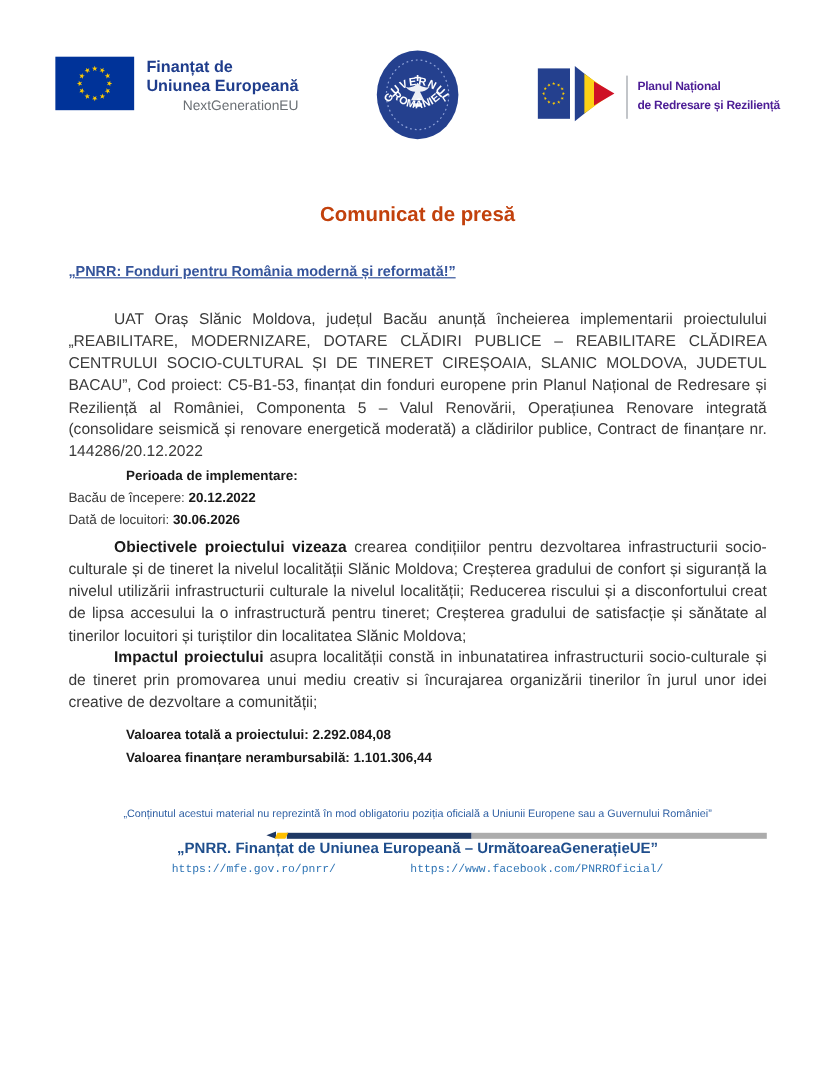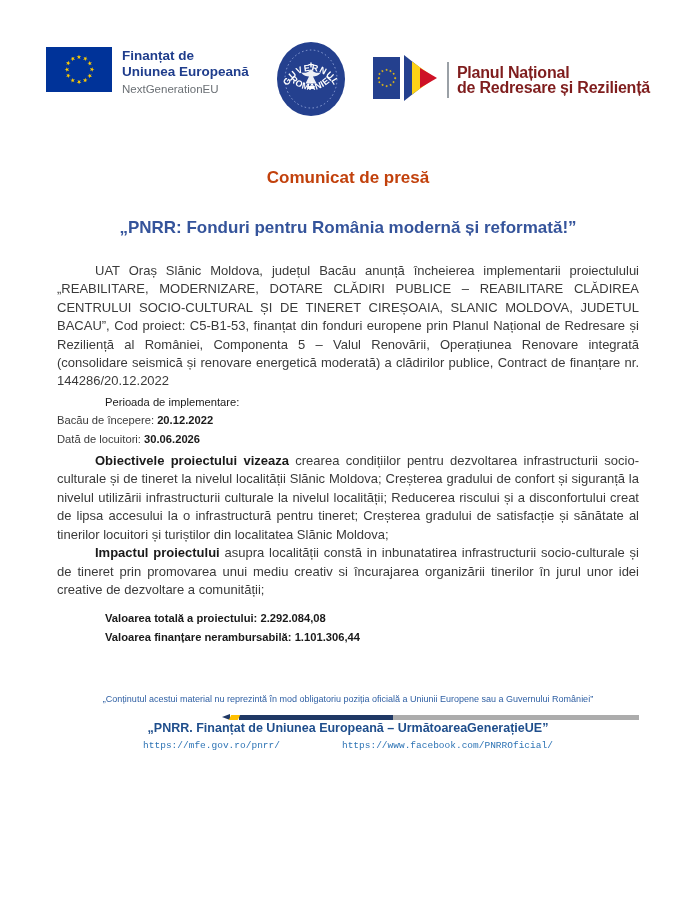--- a/index.html
+++ b/index.html
@@ -11,44 +11,44 @@
     color: #3a3a3a;
   }
   
   .header {
     display: flex; justify-content: space-between; align-items: flex-start;
     padding: 40px 46px 0 46px;
   }
   .eu-logo { display: flex; align-items: flex-start; gap: 10px; margin-top: 7px; }
   .eu-logo-text { display: flex; flex-direction: column; margin-top: 1px; }
   .eu-funded { font-size: 13.5px; font-weight: bold; color: #1f3d8c; line-height: 16px; }
-  .eu-program { font-size: 11.5px; color: #6b7075; margin-top: 3px; }
+  .eu-program { font-size: 11.5px; color: #6b7075; margin-top: 3px; text-align: right; }
   .gov-seal { margin-top: 0; }
   .pnrr-logo { display: flex; align-items: center; gap: 8px; margin-top: 13px; }
   .pnrr-sep { width: 1.5px; height: 36px; background: #9aa0a6; }
-  .pnrr-text { font-size: 16px; font-weight: bold; color: #7f1d1d; line-height: 15.5px; letter-spacing: -0.2px; }
+  .pnrr-text { font-size: 10px; font-weight: bold; color: #4c1d95; line-height: 15.5px; letter-spacing: -0.2px; }
   
   .content { padding: 0 57px; }
   .doc-title { text-align: center; margin-top: 46px; font-size: 17px; font-weight: bold; color: #c2410c; }
-  .doc-subtitle { text-align: center; margin-top: 30px; font-size: 17px; font-weight: bold; color: #35549b; }
+  .doc-subtitle { margin-top: 30px; font-size: 12px; font-weight: bold; color: #35549b; text-decoration: underline; }
   .para {
     font-size: 13px; line-height: 18.4px; text-align: justify;
     text-indent: 38px; color: #3a3a3a;
   }
   .para-intro { margin-top: 24px; }
   .bold { font-weight: bold; color: #1a1a1a; }
   .period-block { margin-top: 2px; font-size: 11.2px; line-height: 18.4px; }
-  .period-heading { padding-left: 48px; font-weight: normal; color: #1a1a1a; }
+  .period-heading { padding-left: 48px; font-weight: bold; color: #1a1a1a; }
   .para-objectives { margin-top: 4px; }
   .para-impact { }
   .values-block { margin-top: 10px; font-size: 11.2px; line-height: 18.4px; padding-left: 48px; }
   .value-line { font-weight: bold; color: #1a1a1a; }
   .para-beneficiary { margin-top: 32px; }
   
-  .disclaimer { margin-top: 48px; text-align: center; font-size: 9px; color: #2e5fa3; }
+  .disclaimer { margin-top: 32px; text-align: center; font-size: 9px; color: #2e5fa3; }
   .divider { display: flex; align-items: center; margin: 9px 0 0 165px; height: 8px; }
   .divider-tip { width: 0; height: 0; border-top: 3.5px solid transparent; border-bottom: 3.5px solid transparent; border-right: 8px solid #1f3864; }
   .divider-yellow { width: 9px; height: 5px; background: #ffc000; transform: skewX(-25deg); }
   .divider-navy { width: 158px; height: 5px; background: #1f3864; }
   .divider-gray { width: 253px; height: 5px; background: #acacac; }
   .campaign { margin-top: 0; text-align: center; font-size: 12.5px; font-weight: bold; color: #1f4e8c; }
   .links-row { margin-top: 5px; display: flex; justify-content: center; gap: 62px; font-size: 9.5px; font-family: Liberation Mono, monospace; }
   .footer-link { color: #2e74b5; text-decoration: none; }
 </style>
 </head>

